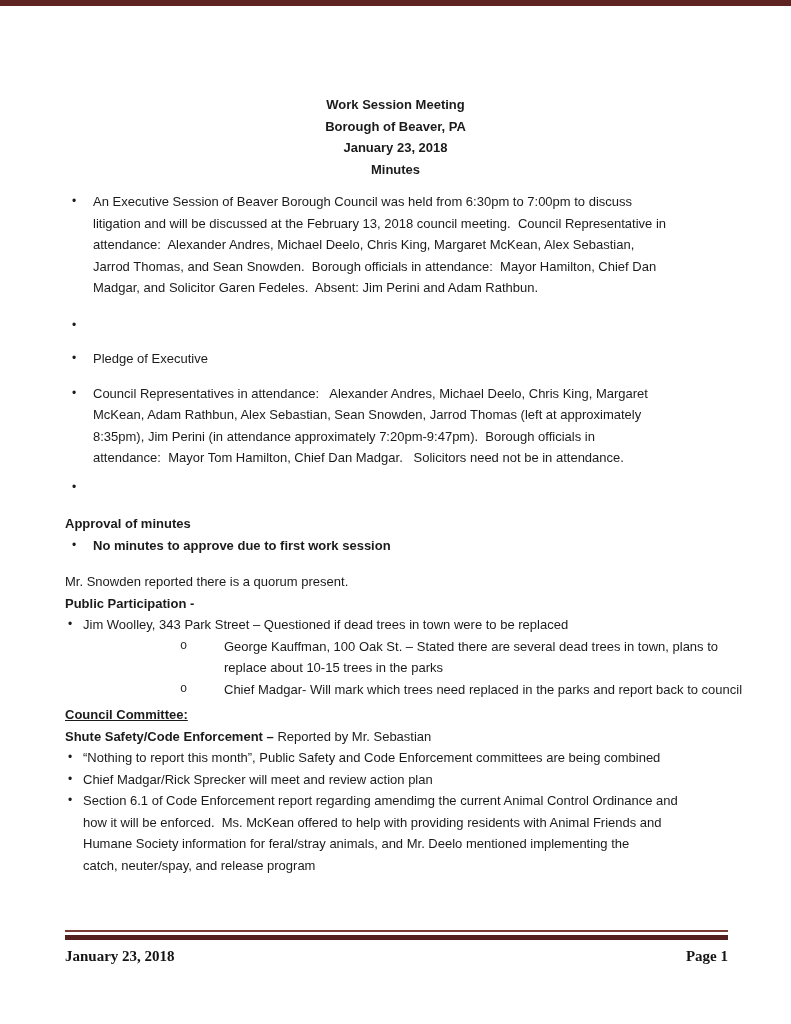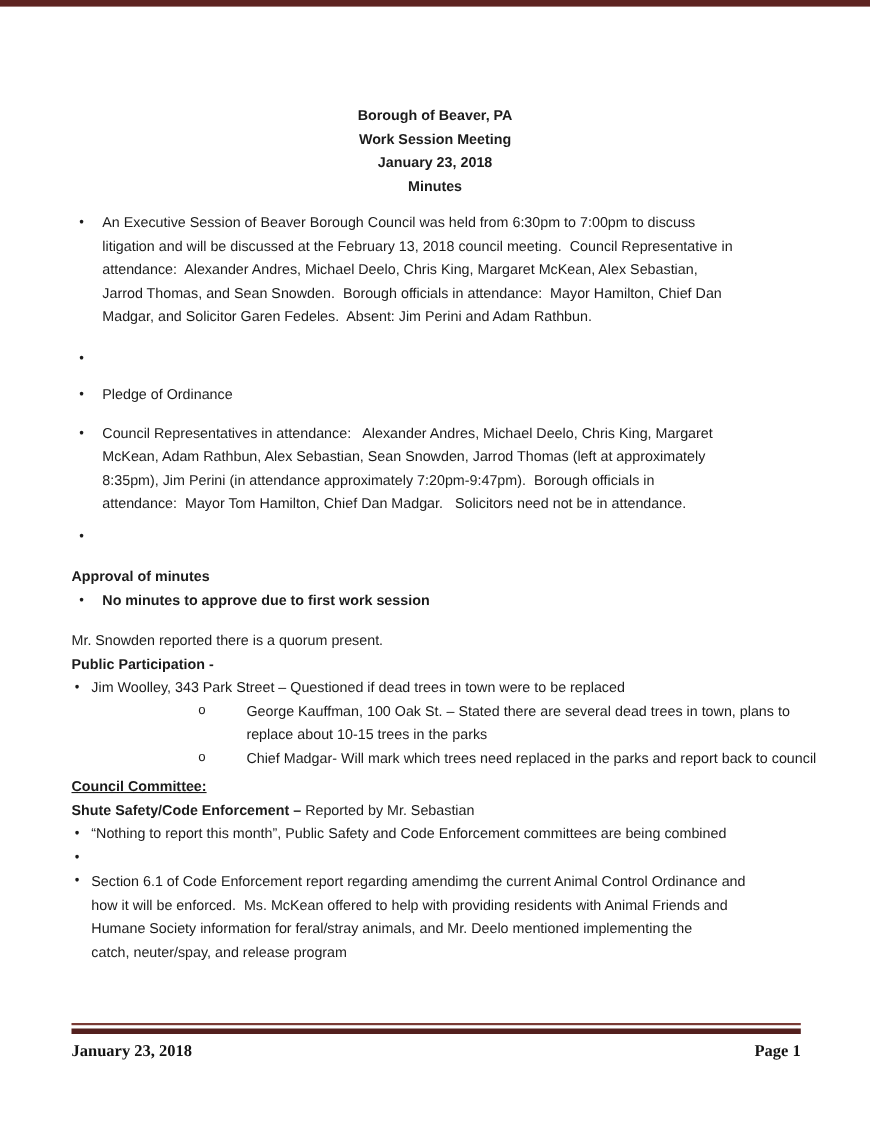--- a/index.html
+++ b/index.html
@@ -40,42 +40,42 @@
 </style>
 </head>
 <body>
 
 <div class="page">
   <div class="topbar"></div>
 
   <div class="content">
 
     <div class="doc-header">
+      <div>Work Session Meeting</div>
       <div>Borough of Beaver, PA</div>
-      <div>Work Session Meeting</div>
       <div>January 23, 2018</div>
       <div>Minutes</div>
     </div>
 
     <div class="li main mb16">
       <span class="dot">•</span>
       <div class="txt">An Executive Session of Beaver Borough Council was held from 6:30pm to 7:00pm to discuss
 litigation and will be discussed at the February 13, 2018 council meeting.  Council Representative in
 attendance:  Alexander Andres, Michael Deelo, Chris King, Margaret McKean, Alex Sebastian,
 Jarrod Thomas, and Sean Snowden.  Borough officials in attendance:  Mayor Hamilton, Chief Dan
 Madgar, and Solicitor Garen Fedeles.  Absent: Jim Perini and Adam Rathbun.</div>
     </div>
 
     <div class="li main mb12">
       <span class="dot">•</span>
     </div>
 
     <div class="li main mb13">
       <span class="dot">•</span>
-      <div class="txt">Pledge of Ordinance</div>
+      <div class="txt">Pledge of Executive</div>
     </div>
 
     <div class="li main mb8">
       <span class="dot">•</span>
       <div class="txt">Council Representatives in attendance:   Alexander Andres, Michael Deelo, Chris King, Margaret
 McKean, Adam Rathbun, Alex Sebastian, Sean Snowden, Jarrod Thomas (left at approximately
 8:35pm), Jim Perini (in attendance approximately 7:20pm-9:47pm).  Borough officials in
 attendance:  Mayor Tom Hamilton, Chief Dan Madgar.   Solicitors need not be in attendance.</div>
     </div>
 
@@ -110,20 +110,21 @@
 
     <div class="mt4">
       <div class="bold underline">Council Committee:</div>
       <div><span class="bold">Shute Safety/Code Enforcement –</span><span> Reported by Mr. Sebastian</span></div>
       <div class="li flush">
         <span class="dot">•</span>
         <div class="txt">“Nothing to report this month”, Public Safety and Code Enforcement committees are being combined</div>
       </div>
       <div class="li flush">
         <span class="dot">•</span>
+        <div class="txt">Chief Madgar/Rick Sprecker will meet and review action plan</div>
       </div>
       <div class="li flush">
         <span class="dot">•</span>
         <div class="txt">Section 6.1 of Code Enforcement report regarding amendimg the current Animal Control Ordinance and
 how it will be enforced.  Ms. McKean offered to help with providing residents with Animal Friends and
 Humane Society information for feral/stray animals, and Mr. Deelo mentioned implementing the
 catch, neuter/spay, and release program</div>
       </div>
     </div>
 

